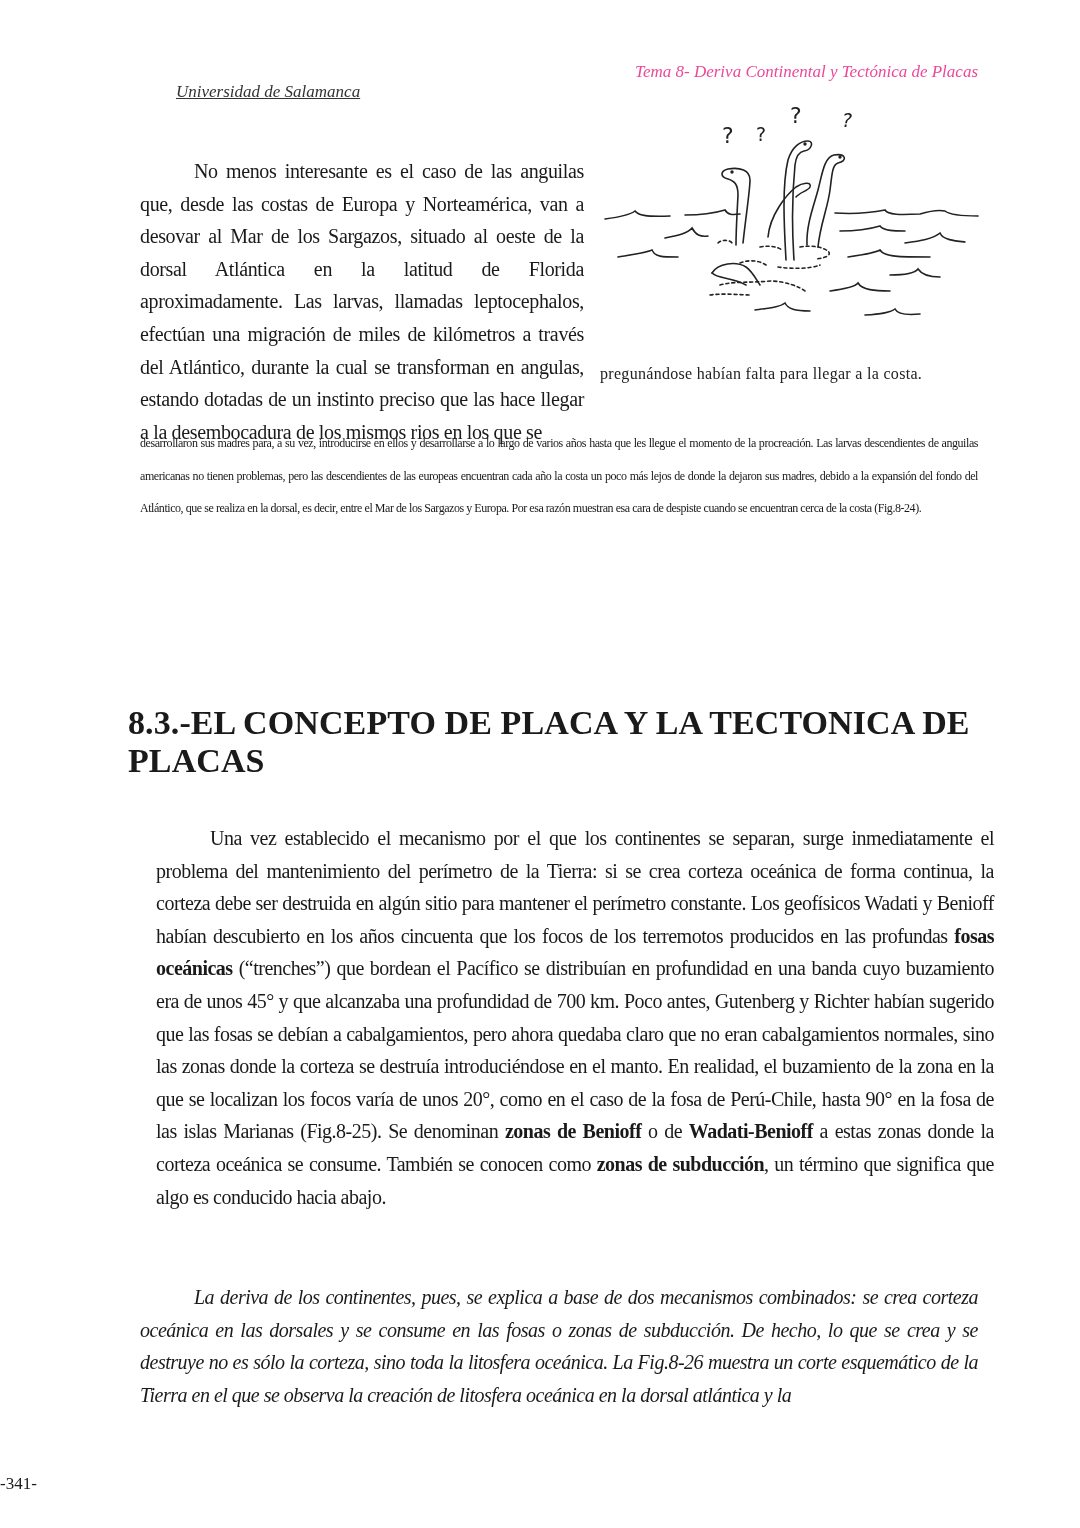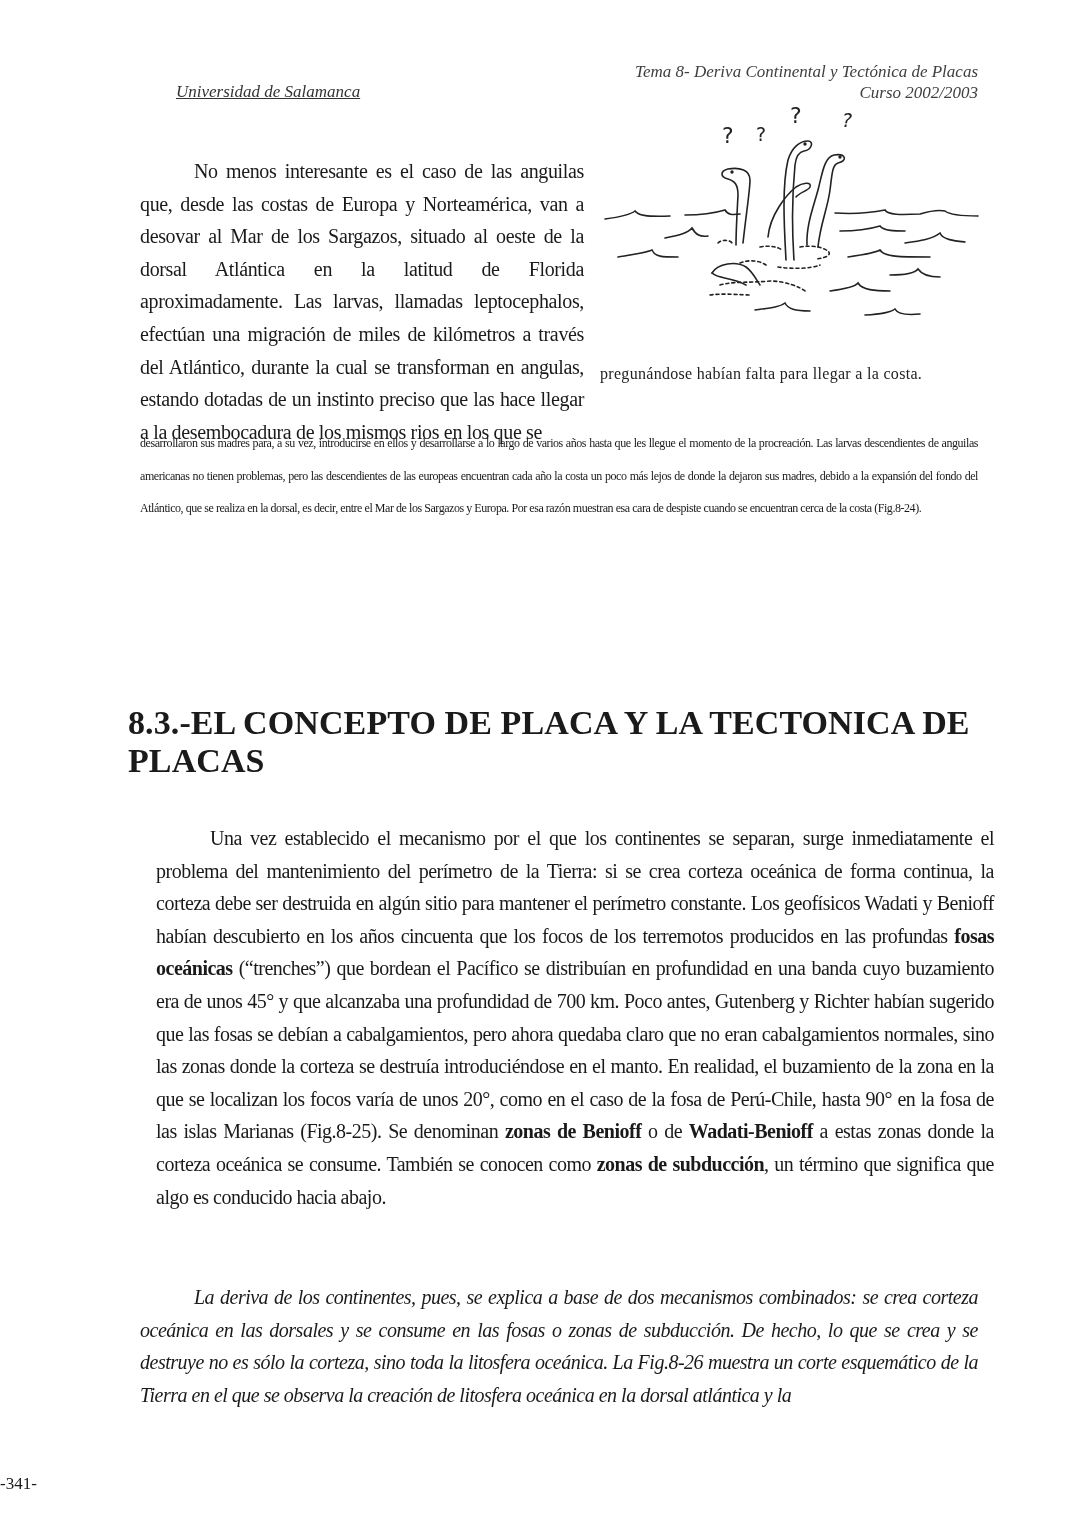--- a/index.html
+++ b/index.html
@@ -1,40 +1,39 @@
 <!DOCTYPE html>
 <html><head>
 <meta charset="utf-8">
 <style>
   html, body { margin: 0; padding: 0; background: #ffffff; }
   body { width: 1080px; height: 1528px; position: relative; overflow: hidden;
          font-family: "Liberation Serif", "DejaVu Serif", serif; color: #1a1a1a; }
   .hdr-left { position: absolute; left: 176px; top: 82px; font-style: italic; font-size: 17px; color: #333; text-decoration: underline; }
-  .hdr-right { position: absolute; right: 102px; top: 61px; font-style: italic; font-size: 17px; color: #404040; text-align: right; line-height: 21px; }
+  .hdr-right { position: absolute; right: 102px; top: 61px; font-style: italic; font-size: 17px; color: #ec4899; text-align: right; line-height: 21px; }
   .col-text { position: absolute; left: 140px; top: 135px; width: 444px; font-size: 20px; line-height: 32.6px; text-align: justify; letter-spacing: -0.35px; margin-top: 20px; }
   .col-text .indent { display: inline-block; width: 54px; }
   .figure { position: absolute; left: 600px; top: 95px; width: 390px; height: 250px; }
   .caption { position: absolute; left: 600px; top: 364px; width: 362px; font-size: 16px; line-height: 20px; color: #222; letter-spacing: 0.3px; }
   .caption .l1 { display: block; text-align: justify; text-align-last: justify; }
   .cont-text { position: absolute; left: 140px; top: 427px; width: 838px; font-size: 12px; line-height: 32.6px; text-align: justify; letter-spacing: -0.45px; }
   .section-title { position: absolute; left: 128px; top: 704px; font-size: 34px; font-weight: bold; letter-spacing: 0.1px; }
   .para { position: absolute; left: 140px; width: 838px; font-size: 20px; line-height: 32.6px; text-align: justify; letter-spacing: -0.5px; }
   .para .indent { display: inline-block; width: 54px; }
   .p1 { top: 822px; margin-left: 16px; }
   .p2 { top: 1281px; font-style: italic; }
   .page-num { position: absolute; left: 0; right: 0; top: 1446px; font-size: 17px; margin-top: 28px; }
   b { font-weight: bold; }
 </style>
 </head>
 <body>
 
 <div class="hdr-left">Universidad de Salamanca</div>
 <div class="hdr-right">
   <div>Tema 8- Deriva Continental y Tectónica de Placas</div>
-  <div>Curso 2002/2003</div>
 </div>
 
 <div class="col-text"><span class="indent"></span><span>No menos interesante es el caso de las anguilas que, desde las costas de Europa y Norteamérica, van a desovar al Mar de los Sargazos, situado al oeste de la dorsal Atlántica en la latitud de Florida aproximadamente. Las larvas, llamadas leptocephalos, efectúan una migración de miles de kilómetros a través del Atlántico, durante la cual se transforman en angulas, estando dotadas de un instinto preciso que las hace llegar a la desembocadura de los mismos rios en los que se</span></div>
 
 <div class="figure">
   <svg width="390" height="250" viewBox="0 0 390 250">
     <g fill="none" stroke="#222" stroke-width="1.6" stroke-linecap="round">
 
       <text x="122" y="48" font-family="DejaVu Sans, sans-serif" font-size="22" fill="#222" stroke="none">?</text>
       <text x="156" y="46" font-family="DejaVu Sans, sans-serif" font-size="19" fill="#222" stroke="none">?</text>

